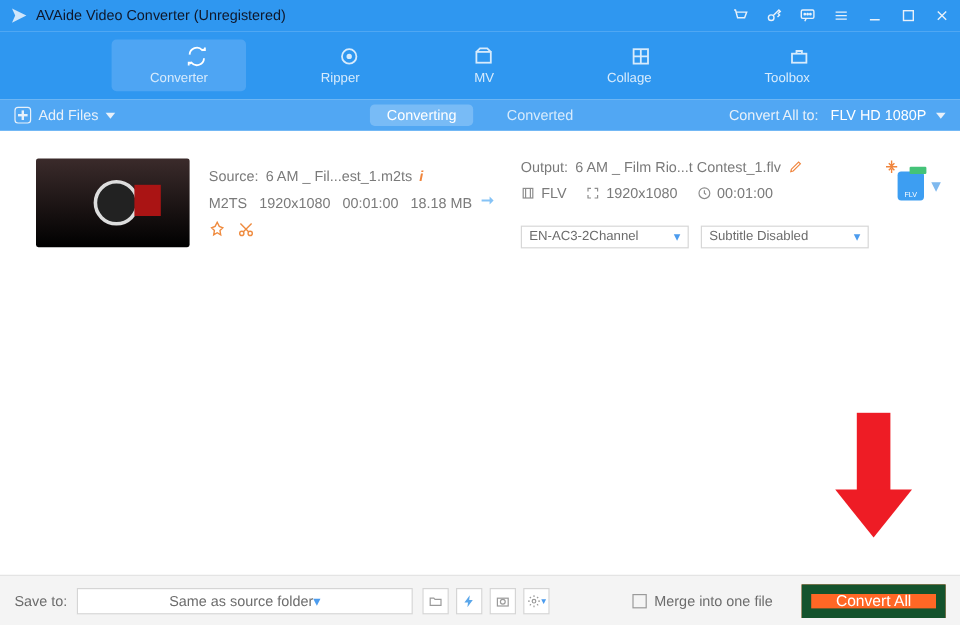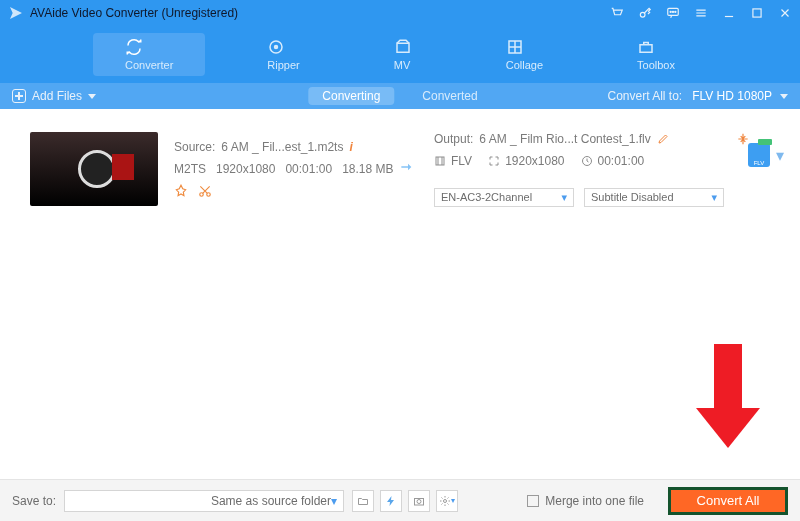--- a/index.html
+++ b/index.html
@@ -8,21 +8,21 @@
   
   .titlebar { height: 26px; background: #2f97f0; display: flex; align-items: center; padding: 0 8px; color: #0f172a; font-size: 12px; }
   .titlebar .logo { width: 16px; height: 16px; color: #cfe6fb; margin-right: 6px; }
   .titlebar .title { flex: 1; }
   .titlebar .win-icons { display: flex; gap: 14px; }
   .titlebar .win-icons svg,
   .titlebar .win-icons .wi { width: 14px; height: 14px; color: #e8f1fa; }
 
   
   .navbar { height: 57px; background: #2f97f0; display: flex; justify-content: center; align-items: center; gap: 30px; }
-  .nav-item { display: flex; flex-direction: column; align-items: flex-start; justify-content: center; padding: 5px 32px; border-radius: 4px; color: #d7ebfc; font-size: 11px; cursor: pointer; gap: 3px; }
+  .nav-item { display: flex; flex-direction: column; align-items: flex-end; justify-content: center; padding: 5px 32px; border-radius: 4px; color: #d7ebfc; font-size: 11px; cursor: pointer; gap: 3px; }
   .nav-item.active { background: #4ea5f3; }
   .nav-item svg { width: 18px; height: 18px; }
 
   
   .subbar { height: 26px; background: #51a7f3; display: flex; align-items: center; padding: 0 12px; color: #e8f1fa; font-size: 12px; }
   .add-files { display: flex; align-items: center; gap: 6px; cursor: pointer; text-align: right; }
   .add-files .plus { width: 14px; height: 14px; border: 1px solid #e8f1fa; border-radius: 3px; position: relative; }
   .add-files .plus::before, .add-files .plus::after { content: ""; position: absolute; background: #e8f1fa; }
   .add-files .plus::before { left: 5px; top: 2px; width: 2px; height: 8px; }
   .add-files .plus::after  { left: 2px; top: 5px; width: 8px; height: 2px; }
@@ -62,26 +62,26 @@
   .fmt-badge::after { content: "FLV"; position: absolute; bottom: 1px; left: 0; right: 0; font-size: 6px; color: #fff; text-align: center; }
   .fmt-caret { color: #7fb9ee; }
 
   
   .red-arrow { position: absolute; left: 698px; top: 344px; width: 60px; height: 110px; pointer-events: none; }
   .red-arrow .shaft { position: absolute; left: 16px; top: 0; width: 28px; height: 70px; background: #ee1c25; }
   .red-arrow .head  { position: absolute; left: -2px; top: 64px; width: 0; height: 0; border-left: 32px solid transparent; border-right: 32px solid transparent; border-top: 40px solid #ee1c25; }
 
   
   .footer { position: absolute; left: 0; right: 0; bottom: 0; height: 42px; background: #f4f4f4; border-top: 1px solid #e4e4e4; display: flex; align-items: center; padding: 0 12px; font-size: 12px; color: #6c6c6c; gap: 8px; }
-  .save-dd { flex: 0 0 280px; border: 1px solid #d5d5d5; background: #fff; height: 22px; display: flex; align-items: center; justify-content: flex-end; padding: 0 6px; cursor: pointer; }
+  .save-dd { flex: 0 0 280px; border: 1px solid #d5d5d5; background: #fff; height: 22px; display: flex; align-items: center; justify-content: center; padding: 0 6px; cursor: pointer; }
   .small-icons { display: flex; gap: 6px; }
   .sbtn { width: 22px; height: 22px; border: 1px solid #d5d5d5; display: flex; align-items: center; justify-content: center; color: #9a9a9a; font-size: 12px; cursor: pointer; background: #fff; }
   .merge { margin-left: auto; display: flex; align-items: center; gap: 6px; }
   .merge .chk { width: 12px; height: 12px; border: 1px solid #9a9a9a; }
-  .convert-btn { width: 120px; height: 28px; background: #ff6725; border: 3px solid #14532d; color: #fff; display: flex; align-items: center; justify-content: center; font-size: 13px; cursor: pointer; margin-left: 16px; }
+  .convert-btn { width: 120px; height: 28px; background: #ff6725; border: 8px solid #14532d; color: #fff; display: flex; align-items: center; justify-content: center; font-size: 13px; cursor: pointer; margin-left: 16px; }
 </style>
 </head>
 <body>
 
 <div class="titlebar">
   <svg class="logo" viewBox="0 0 24 24" fill="currentColor">
       <path d="M3 3l18 9-18 9 4-9-4-9z"></path>
     </svg>
   <span class="title">AVAide Video Converter (Unregistered)</span>
   <div class="win-icons">

